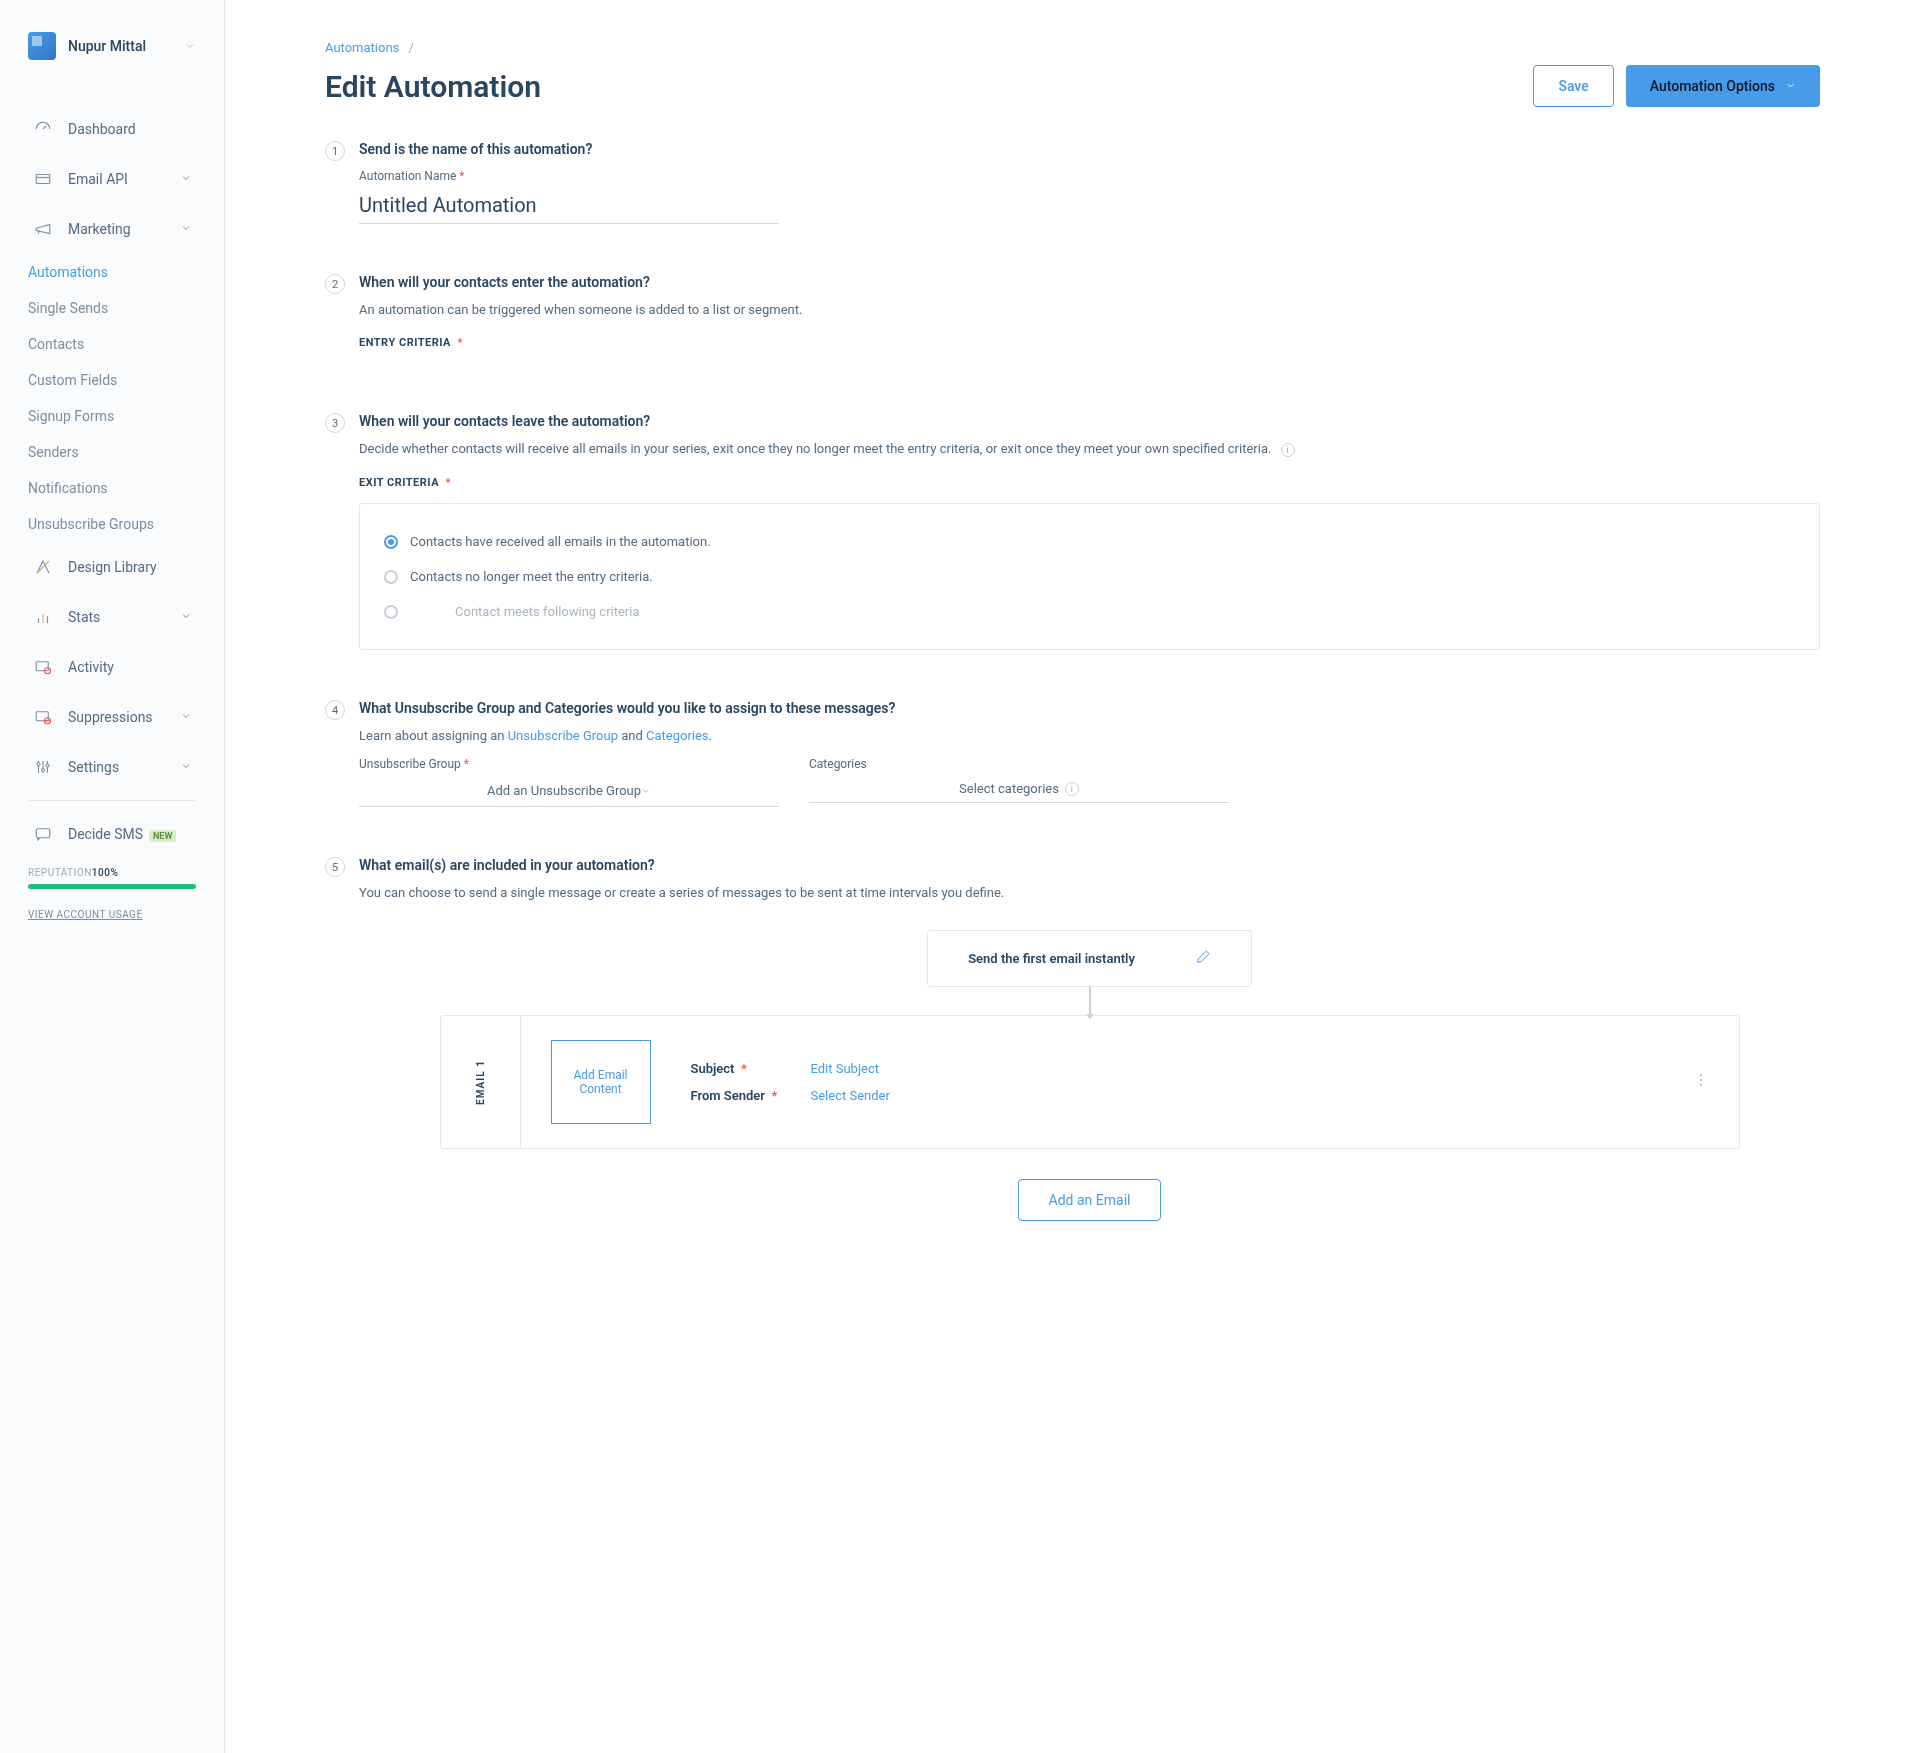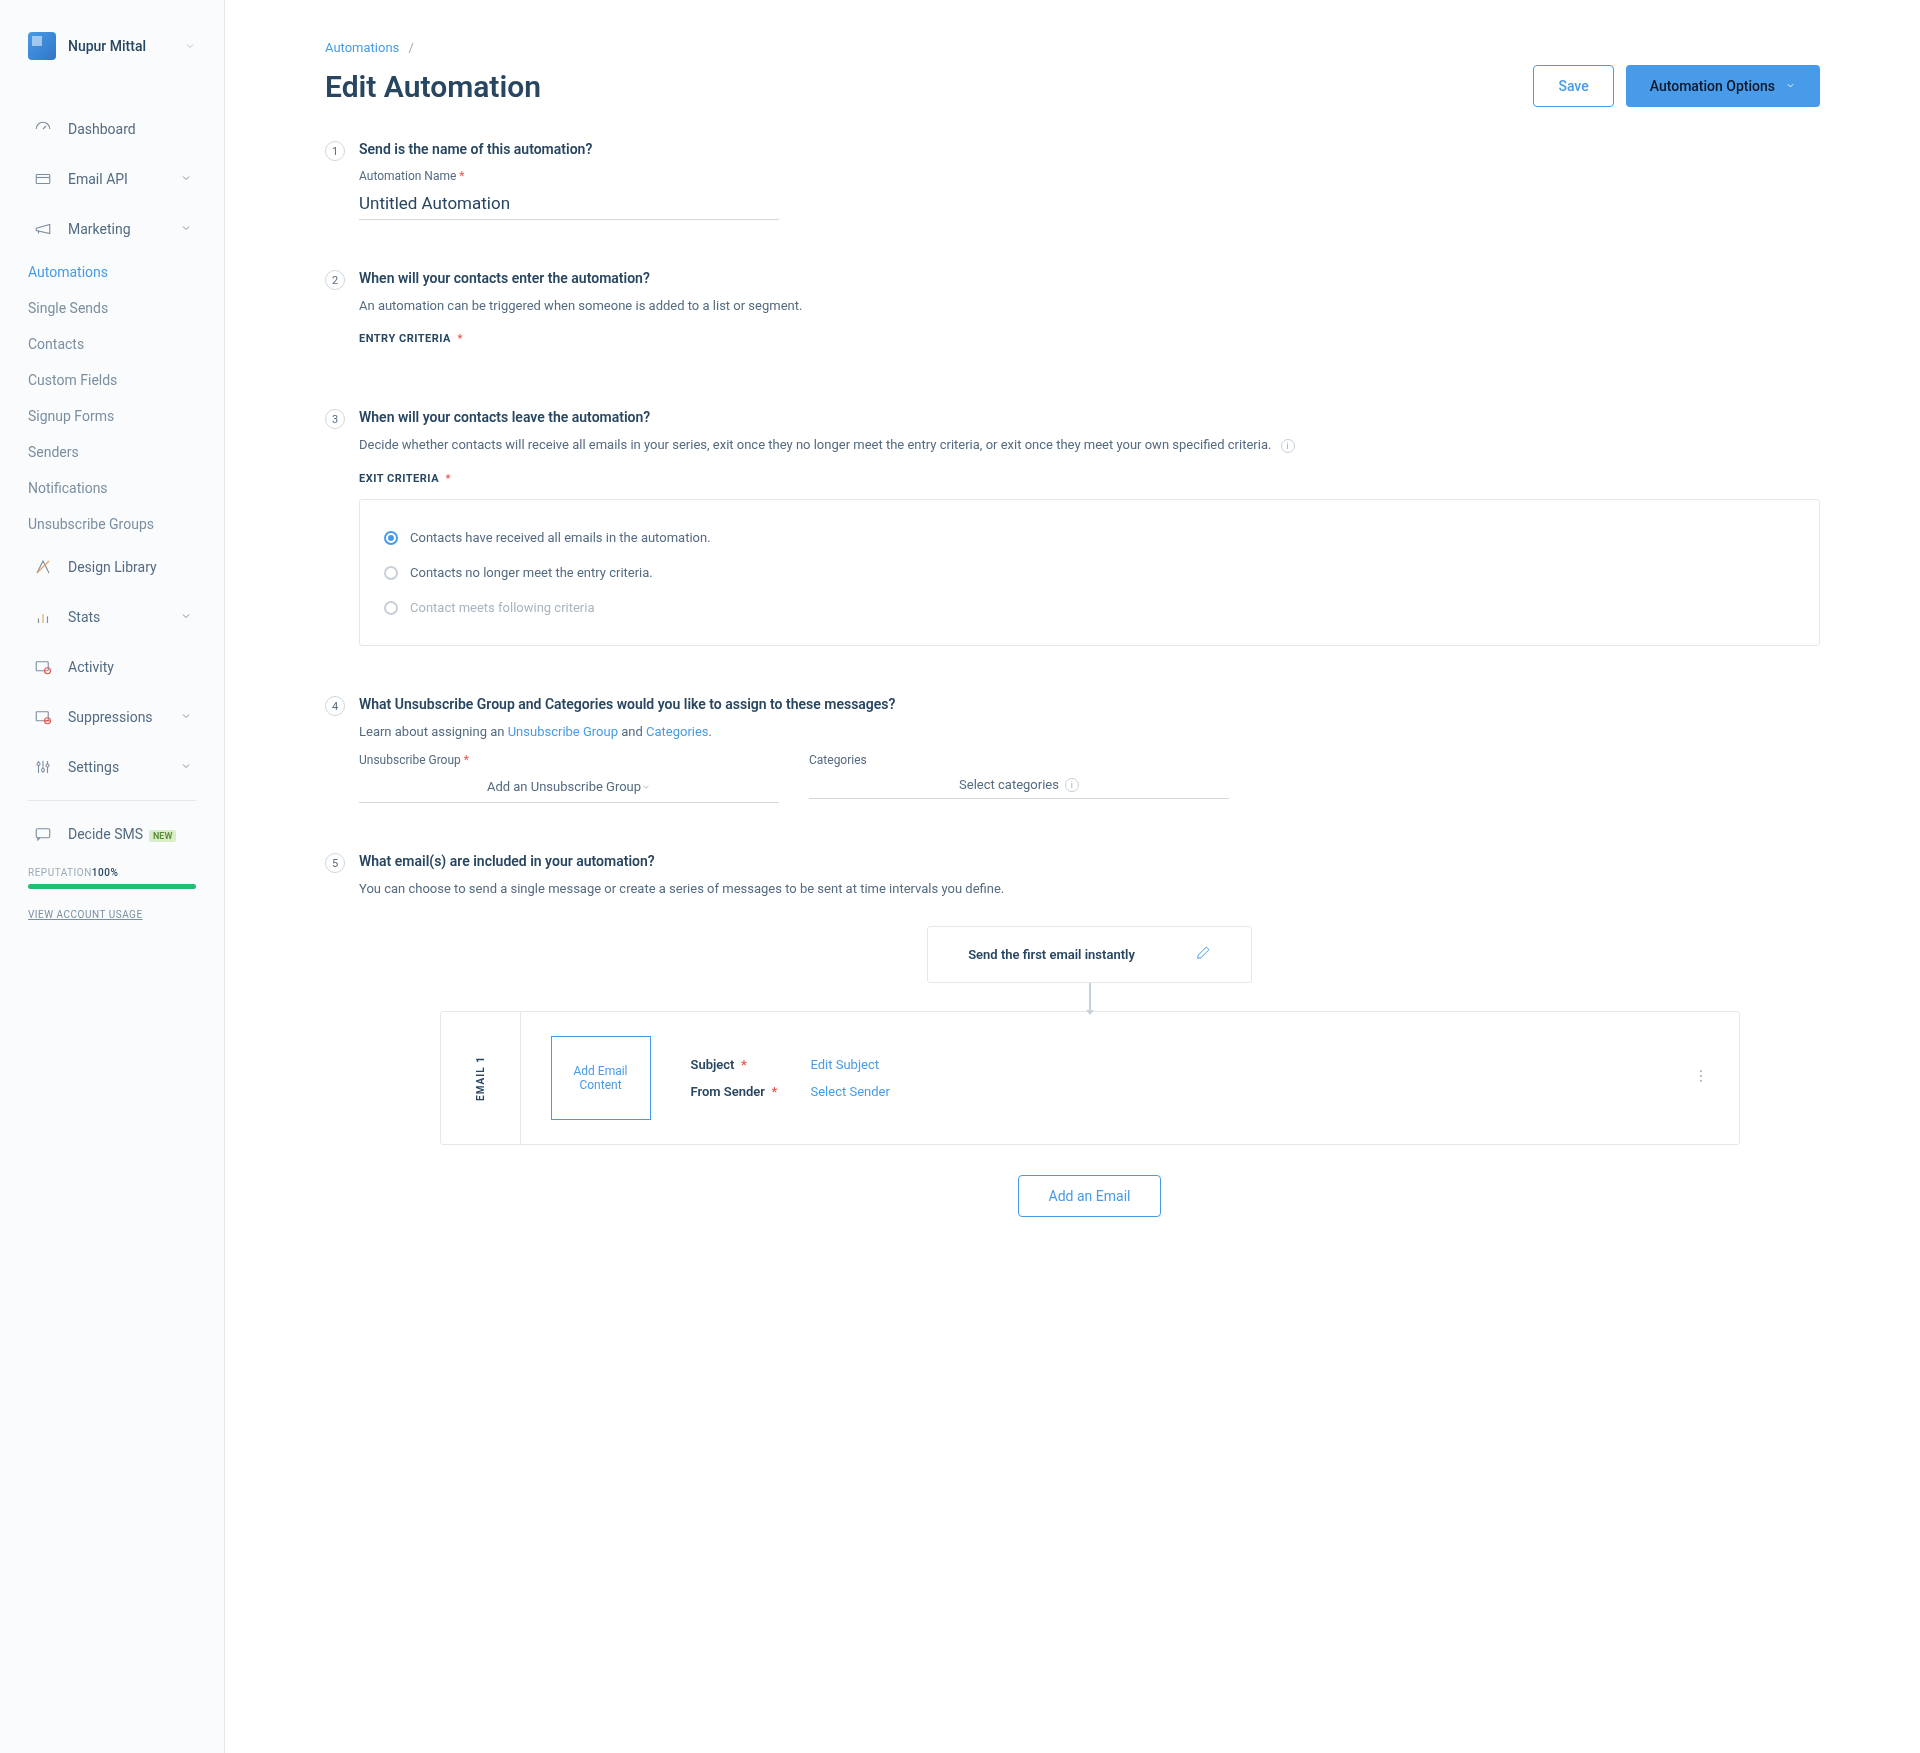--- a/index.html
+++ b/index.html
@@ -220,21 +220,21 @@
       color: #546b81;
       margin-bottom: 4px;
     }
     .required {
       color: #e8564f;
     }
     .text-input {
       border: none;
       border-bottom: 1px solid #d0d7dd;
       padding: 6px 0;
-      font-size: 17px;
+      font-size: 20px;
       color: #294661;
       width: 420px;
       outline: none;
       background: transparent;
     }
     .criteria-label {
       font-size: 11px;
       font-weight: 700;
       letter-spacing: 0.5px;
       color: #294661;
@@ -459,20 +459,21 @@
       height: 18px;
       stroke: currentColor;
       fill: none;
       stroke-width: 1.5;
     }
     .spacer {
       height: 24px;
     }
     .disabled-text {
       color: #a8b5c0;
+      margin-left: 45px;
     }
   </style>
 </head>
 <body>
 
 <aside class="sidebar">
   <div class="user-section">
     <div class="user-logo"></div>
     <span class="user-name">Nupur Mittal</span>
     <span class="chevron-down">

